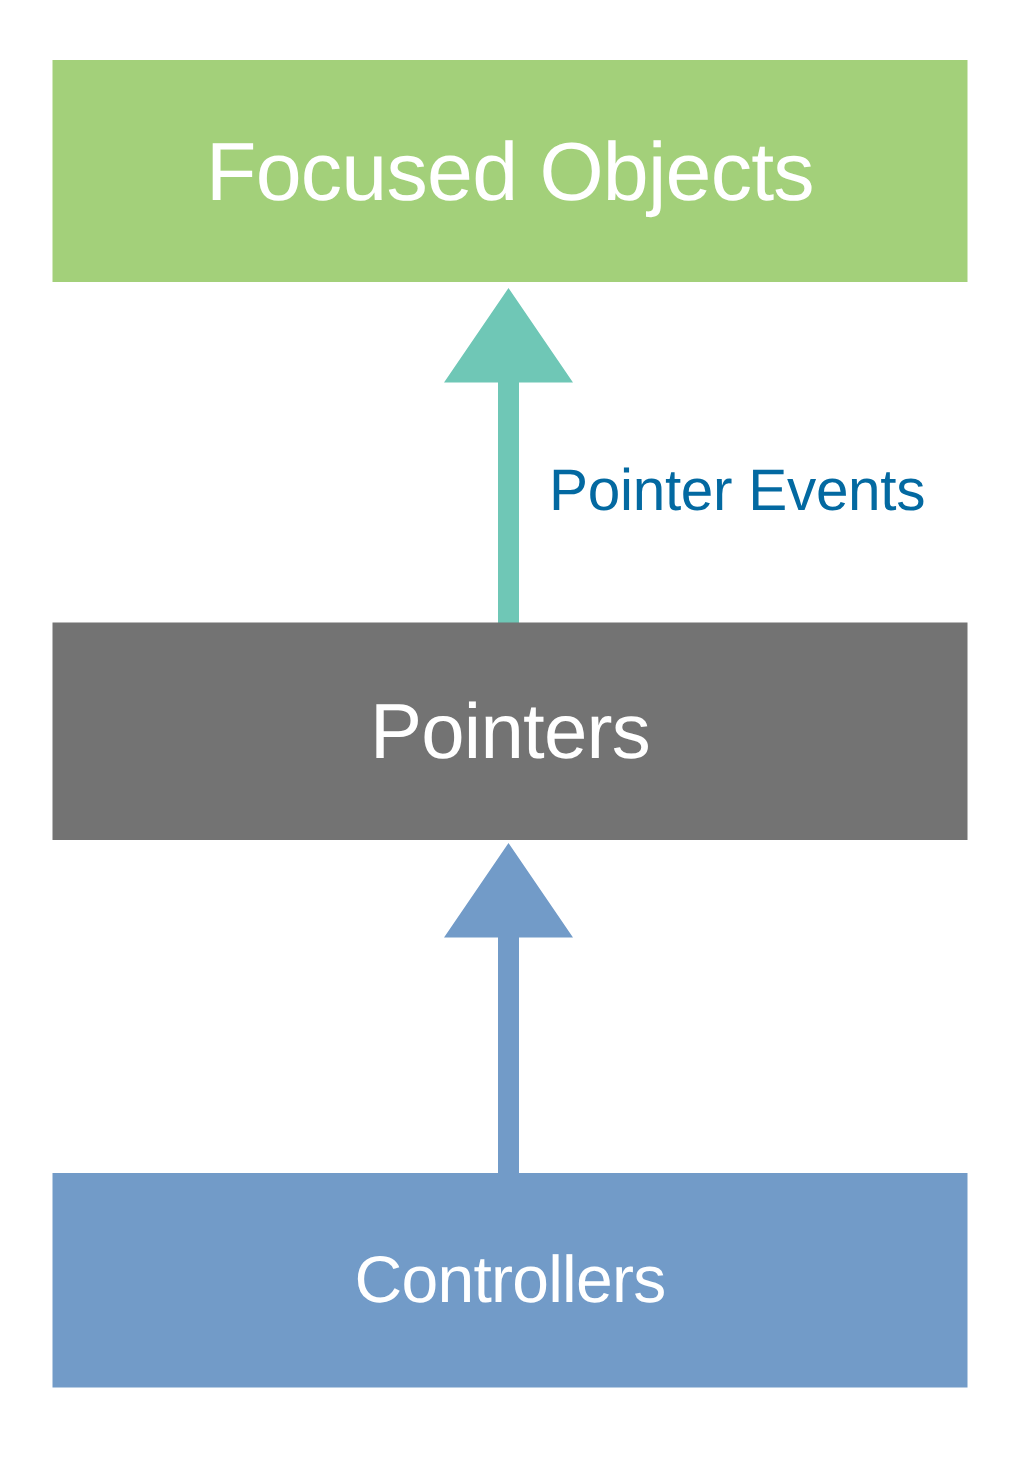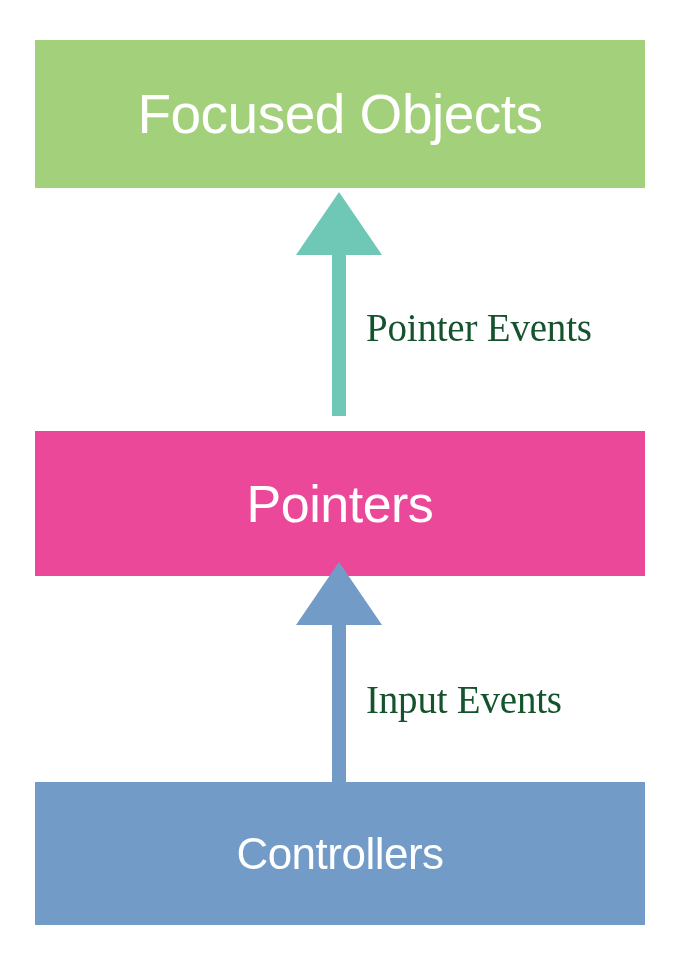--- a/index.html
+++ b/index.html
@@ -41,22 +41,21 @@
   #node-focused-objects {
     top: 40px;
     height: 148px;
     background: #a3d07a;
   }
   #node-focused-objects .node-label { font-size: 55px; }
 
   #node-pointers {
     top: 415px;
     height: 145px;
-    background: #ec4899;
-    margin-top: 16px;
+    background: #737373;
   }
   #node-pointers .node-label { font-size: 52px; }
 
   #node-controllers {
     top: 782px;
     height: 143px;
     background: #729bc8;
   }
   #node-controllers .node-label { font-size: 44px; }
 
@@ -72,22 +71,22 @@
   }
   #arrow-input-events {
     top: 560px;
     height: 223px;
   }
   .arrow svg { display: block; width: 100%; height: 100%; }
 
   
   .edge-label {
     position: absolute;
-    color: #14532d;
-    font-family: Liberation Serif, serif;
+    color: #0369a1;
+    font-family: Liberation Sans, sans-serif;
     font-weight: 400;
     font-size: 39px;
     line-height: 1;
     white-space: nowrap;
     letter-spacing: -0.2px;
   }
   #label-pointer-events {
     left: 366px;
     top: 308px;
   }
@@ -116,19 +115,18 @@
   <div class="node-box" id="node-pointers">
     <span class="node-label">Pointers</span>
   </div>
 
   <div class="arrow" id="arrow-input-events">
     <svg viewBox="0 0 88 223" preserveAspectRatio="none">
       <polygon points="44,2 87,65 51,65 51,223 37,223 37,65 1,65" fill="#729bc8"></polygon>
     </svg>
   </div>
 
-  <div class="edge-label" id="label-input-events">Input Events</div>
 
   <div class="node-box" id="node-controllers">
     <span class="node-label">Controllers</span>
   </div>
 
 </div>
 
 </body></html>

